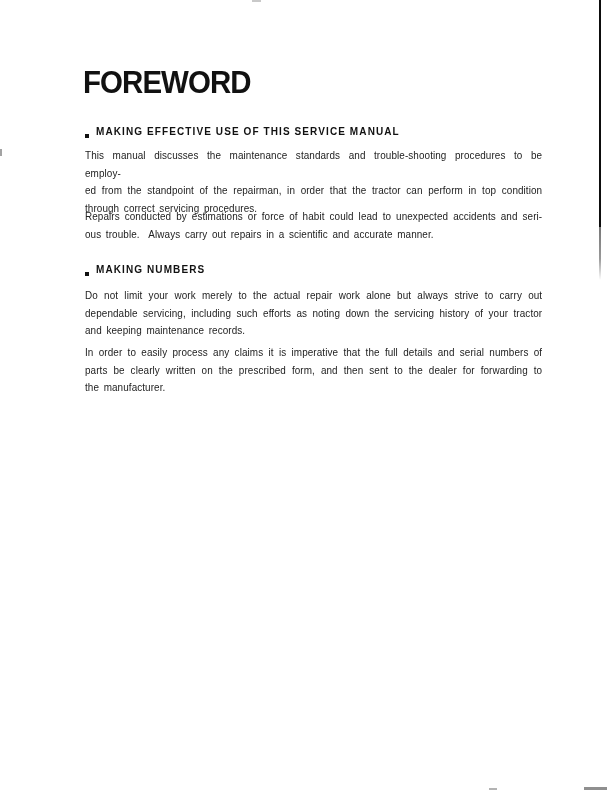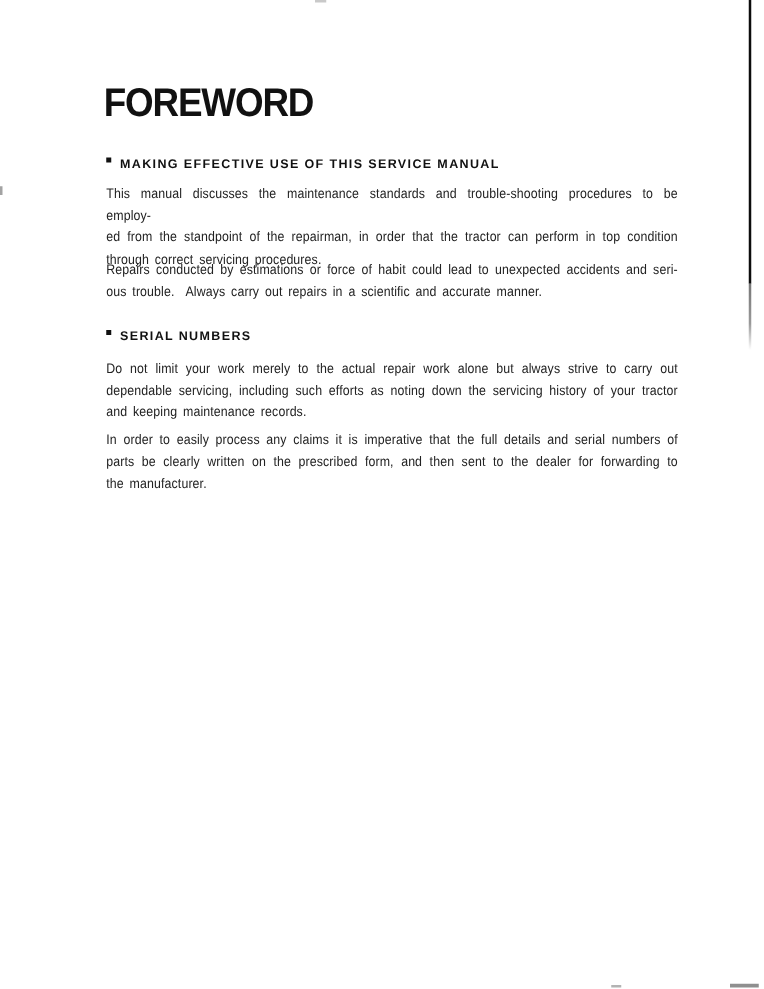--- a/index.html
+++ b/index.html
@@ -53,21 +53,21 @@
     font-size: 32px; font-weight: bold; line-height: 1;
     letter-spacing: -1px;
     color: var(--heading-ink);
     transform: scaleX(0.92); transform-origin: 0 0;
     white-space: nowrap;
   }
 
   
   .section-heading {
     position: absolute; left: 85px;
-    display: inline-flex; align-items: flex-start; gap: 7px;
+    display: inline-flex; align-items: flex-end; gap: 7px;
     white-space: nowrap;
   }
   .section-heading .bullet {
     width: 4px; height: 4px; background: var(--heading-ink);
     display: inline-block; flex: 0 0 auto;
   }
   .section-heading .heading-text {
     font-size: 10px; font-weight: bold; letter-spacing: 1.1px;
     color: var(--heading-ink); line-height: 12px;
   }
@@ -119,21 +119,21 @@
     <div class="line">through correct servicing procedures.</div>
   </div>
 
   <div class="para para-2">
     <div class="line j">Repairs conducted by estimations or force of habit could lead to unexpected accidents and seri-</div>
     <div class="line">ous trouble.&nbsp; Always carry out repairs in a scientific and accurate manner.</div>
   </div>
 
   <div class="section-heading heading-2">
     <span class="bullet"></span>
-    <span class="heading-text">SERIAL NUMBERS</span>
+    <span class="heading-text">MAKING NUMBERS</span>
   </div>
 
   <div class="para para-3">
     <div class="line j">Do not limit your work merely to the actual repair work alone but always strive to carry out</div>
     <div class="line j">dependable servicing, including such efforts as noting down the servicing history of your tractor</div>
     <div class="line">and keeping maintenance records.</div>
   </div>
 
   <div class="para para-4">
     <div class="line j">In order to easily process any claims it is imperative that the full details and serial numbers of</div>

